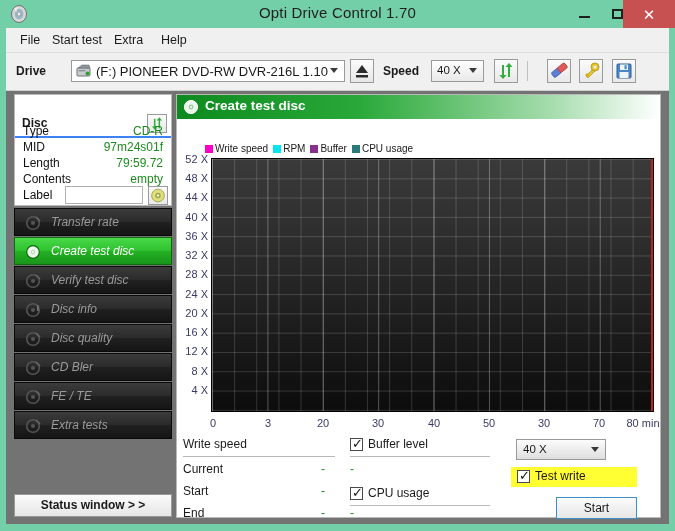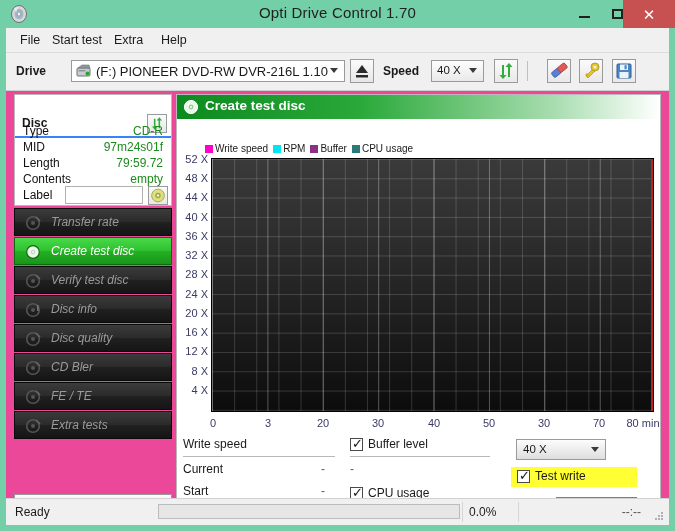--- a/index.html
+++ b/index.html
@@ -59,21 +59,21 @@
   .glyph-close {
     color: #ffffff; font-size: 15px; line-height: 1;
     font-family: "Liberation Sans", sans-serif;
   }
 
   
   #client {
     position: absolute;
     left: 6px; top: 28px;
     width: 663px; height: 496px;
-    background: #ec4899;
+    background: #737373;
     box-sizing: border-box;
   }
 
   
   #menubar {
     position: absolute; left: 0; top: 0;
     width: 663px; height: 24px;
     background: #f0f0f0;
     border-bottom: 1px solid #dcdcdc;
   }
@@ -736,33 +736,15 @@
         <div class="chk-box" style="left:340px; top:35px">
           <span class="chk-mark">✓</span>
         </div>
         <div class="chk-lbl" style="left:358px; top:34px">Test write</div>
 
         <div id="btn-start">Start</div>
       </div>
 
     </div>
 
-    <div id="statusbar">
-      <div id="status-text">Ready</div>
-      <div id="progress-outer"></div>
-      <div id="status-sep1"></div>
-      <div id="progress-pct">0.0%</div>
-      <div id="status-sep2"></div>
-      <div id="status-time">--:--</div>
-      <div id="grip">
-        <svg width="12" height="12" viewBox="0 0 12 12">
-          <circle cx="3" cy="9" r="1" fill="#9a9a9a"></circle>
-          <circle cx="6" cy="9" r="1" fill="#9a9a9a"></circle>
-          <circle cx="9" cy="9" r="1" fill="#9a9a9a"></circle>
-          <circle cx="6" cy="6" r="1" fill="#9a9a9a"></circle>
-          <circle cx="9" cy="6" r="1" fill="#9a9a9a"></circle>
-          <circle cx="9" cy="3" r="1" fill="#9a9a9a"></circle>
-        </svg>
-      </div>
-    </div>
 
   </div>
 </div>
 
 </body></html>

